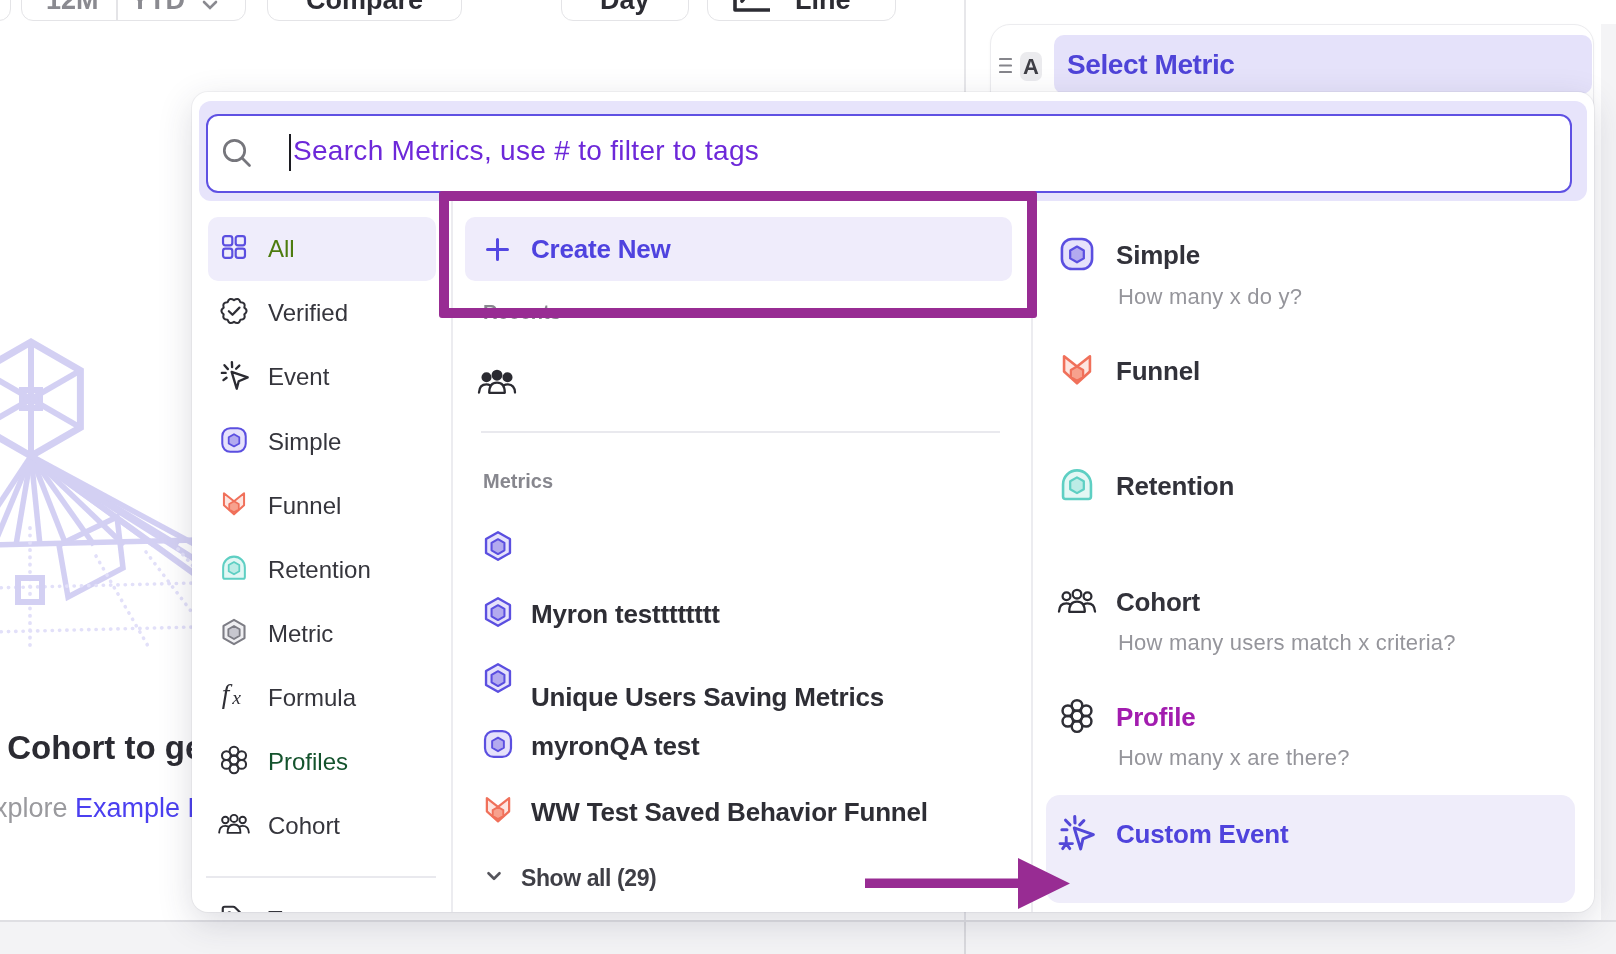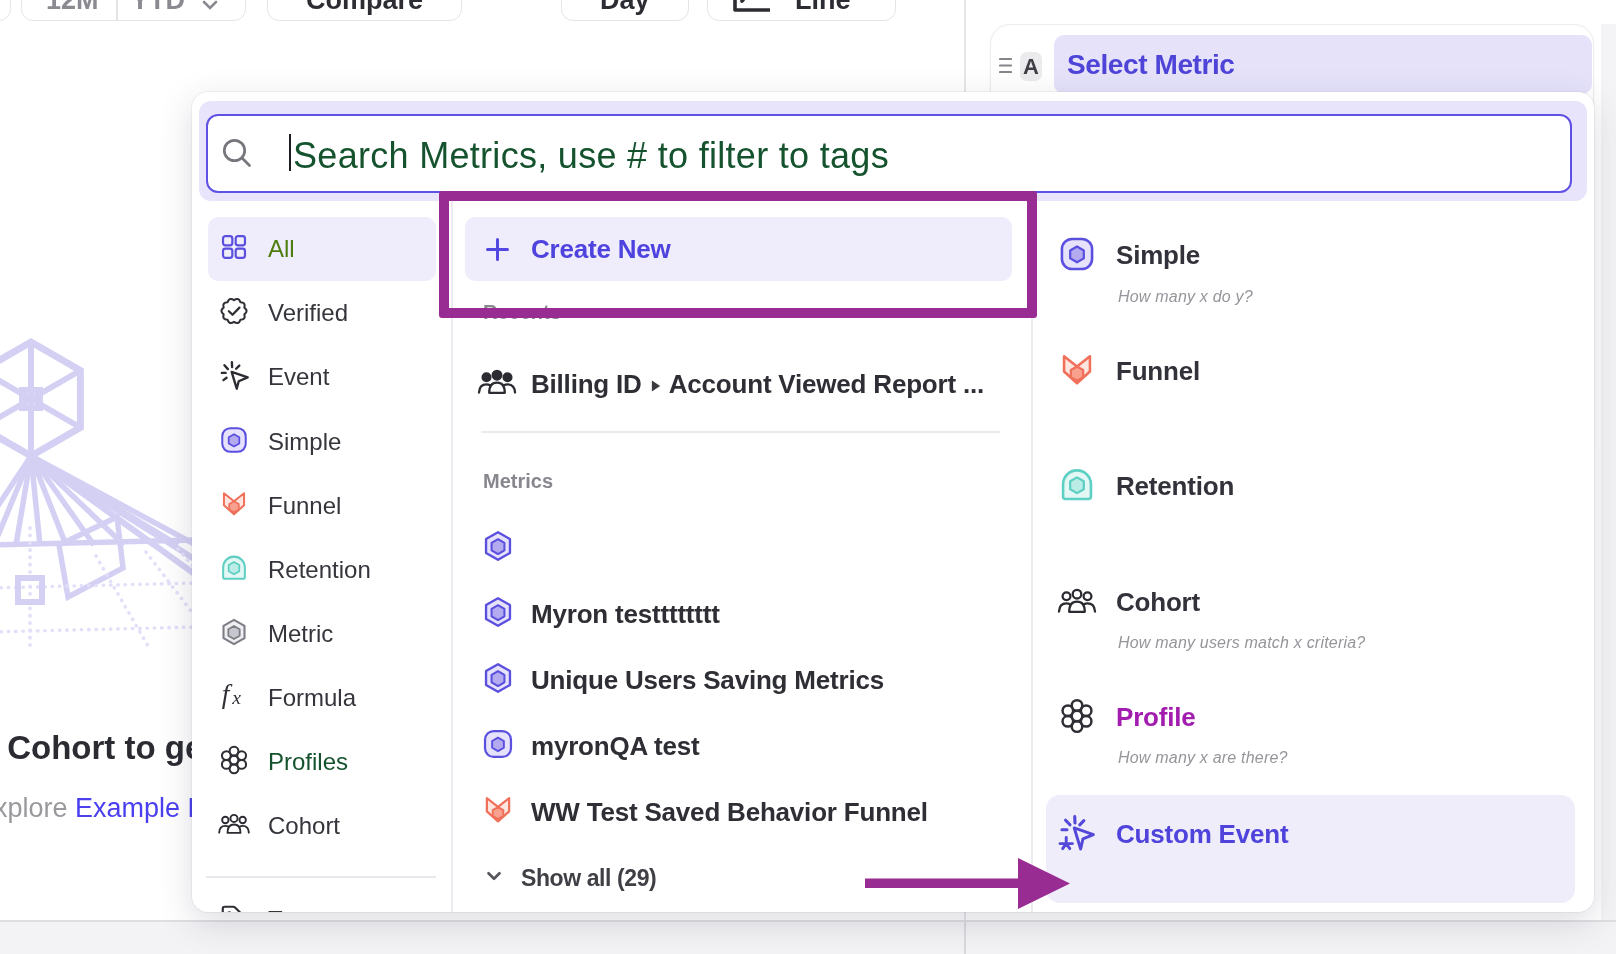--- a/index.html
+++ b/index.html
@@ -4,21 +4,21 @@
 body{width:1616px;height:954px;overflow:hidden;background:#fff;font-family:"Liberation Sans",sans-serif;position:relative;}
 .abs{position:absolute;}
 .topbtn{position:absolute;top:-44px;height:65px;background:#fff;border:1.5px solid #e4e4e7;border-radius:12px;box-sizing:border-box;}
 .topbtn span{position:absolute;bottom:4px;font-size:27px;font-weight:600;color:#2c2c33;white-space:nowrap;}
 #panel{position:absolute;left:192px;top:92px;width:1402px;height:820px;background:#fff;border-radius:16px;box-shadow:0 0 0 1px rgba(80,80,110,.06),0 10px 34px rgba(50,50,80,.17);overflow:hidden;}
 .vline{position:absolute;width:1.5px;background:#ececf0;}
 .hline{position:absolute;height:1.5px;background:#e9e9ee;}
 .lab{position:absolute;font-size:20px;font-weight:600;color:#87878e;}
 .item{position:absolute;font-size:26px;letter-spacing:-0.2px;font-weight:600;color:#2e2e35;white-space:nowrap;}
 .cat{position:absolute;font-size:24px;font-weight:500;color:#35353c;white-space:nowrap;}
-.sub{position:absolute;font-size:16px;letter-spacing:0.2px;color:#95959b;white-space:nowrap;font-style:italic;}
+.sub{position:absolute;font-size:22px;letter-spacing:0.2px;color:#95959b;white-space:nowrap;}
 .cc{transform:translate(-50%,-50%);}
 </style></head><body>
 <svg class="abs" style="left:0;top:330px" width="280" height="624" viewBox="0 330 280 624" fill="none" opacity="0.85">
     <polygon points="31.0,342.0 -18.4,370.5 -18.4,427.5 31.0,456.0 80.4,427.5 80.4,370.5" stroke="#ccc8f2" stroke-width="7" fill="none"></polygon>
     <rect x="22" y="390" width="18" height="18" stroke="#ccc8f2" stroke-width="6" fill="none"></rect>
     <line x1="31" y1="399" x2="31.0" y2="342.0" stroke="#ccc8f2" stroke-width="6"></line>
     <line x1="31" y1="399" x2="-18.4" y2="370.5" stroke="#ccc8f2" stroke-width="6"></line>
     <line x1="31" y1="399" x2="-18.4" y2="427.5" stroke="#ccc8f2" stroke-width="6"></line>
     <line x1="31" y1="399" x2="31.0" y2="456.0" stroke="#ccc8f2" stroke-width="6"></line>
     <line x1="31" y1="399" x2="80.4" y2="427.5" stroke="#ccc8f2" stroke-width="6"></line>
@@ -83,21 +83,21 @@
 <div style="position:absolute;left:76px;top:24px;font-size:28px;letter-spacing:-0.4px;font-weight:600;color:#4f44d8">Select Metric</div>
 </div>
 <div id="panel">
     <div class="abs" style="left:7px;top:9px;width:1388px;height:100px;background:#e7e4fb;border-radius:12px"></div>
     <div class="abs" style="left:14px;top:22px;width:1366px;height:79px;background:#fff;border:2.5px solid #5f51e3;border-radius:12px;box-sizing:border-box">
 <svg style="position:absolute;left:13px;top:21px" width="34" height="34" viewBox="0 0 34 34">
         <circle cx="13.5" cy="13.5" r="10.2" stroke="#76767c" stroke-width="2.7" fill="none"></circle>
         <path d="M21.3 21.3 L28.5 28.5" stroke="#76767c" stroke-width="2.7" stroke-linecap="round"></path>
       </svg>
 <div style="position:absolute;left:81px;top:18px;width:2px;height:37px;background:#1c1c22"></div>
-<div style="position:absolute;left:85px;top:19px;font-size:36px;color:#14532d;letter-spacing:0.3px">Search Metrics, use # to filter to tags</div>
+<div style="position:absolute;left:85px;top:19px;font-size:28px;color:#6d28d9;letter-spacing:0.3px">Search Metrics, use # to filter to tags</div>
 </div>
     <div class="vline" style="left:259px;top:109px;height:711px"></div>
     <div class="vline" style="left:839px;top:109px;height:711px"></div>
     <div class="abs" style="left:16px;top:125px;width:228px;height:64px;background:#efedfb;border-radius:10px"></div>
     <div class="abs cc" style="left:42px;top:157.0px"><svg width="27" height="27" viewBox="0 0 32 32">
         <rect x="3" y="3" width="11" height="11" rx="2.8" fill="none" stroke="#5b4fe0" stroke-width="2.6"></rect>
         <rect x="18" y="3" width="11" height="11" rx="2.8" fill="none" stroke="#5b4fe0" stroke-width="2.6"></rect>
         <rect x="3" y="18" width="11" height="11" rx="2.8" fill="none" stroke="#5b4fe0" stroke-width="2.6"></rect>
         <rect x="18" y="18" width="11" height="11" rx="2.8" fill="none" stroke="#5b4fe0" stroke-width="2.6"></rect>
       </svg></div>
@@ -169,39 +169,36 @@
     <div class="item" style="left:339px;top:157px;transform:translateY(-50%);color:#4f43df">Create New</div>
     <div class="lab" style="left:291px;top:209px">Recents</div>
     <div class="abs cc" style="left:305px;top:291.5px"><svg width="40" height="26" viewBox="0 0 40 26">
         <circle cx="9.5" cy="8.2" r="3.9" fill="#2b2b32" stroke="#2b2b32" stroke-width="2.3"></circle>
         <circle cx="20" cy="6.2" r="4.3" fill="#2b2b32" stroke="#2b2b32" stroke-width="2.3"></circle>
         <circle cx="30.5" cy="8.2" r="3.9" fill="#2b2b32" stroke="#2b2b32" stroke-width="2.3"></circle>
         <path d="M2 23.5 Q2.4 15.3 9.5 15.3 Q11.5 15.3 13 16.2" fill="none" stroke="#2b2b32" stroke-width="2.3" stroke-linecap="round"></path>
         <path d="M12.2 23.8 Q12.2 13.6 20 13.6 Q27.8 13.6 27.8 23.8 Z" fill="none" stroke="#2b2b32" stroke-width="2.3" stroke-linejoin="round"></path>
         <path d="M38 23.5 Q37.6 15.3 30.5 15.3 Q28.5 15.3 27 16.2" fill="none" stroke="#2b2b32" stroke-width="2.3" stroke-linecap="round"></path>
       </svg></div>
-    <div class="item" style="left:339px;top:291.5px;transform:translateY(-50%)">Billing ID <svg width="12" height="15" viewBox="0 0 13 16" style="margin:0 1px;vertical-align:-1px">
-        <path d="M2 2 L11 8 L2 14 Z" fill="#3a3a40"></path>
-      </svg> Account Viewed Report ...</div>
     <div class="hline" style="left:289px;top:339px;width:519px"></div>
     <div class="lab" style="left:291px;top:378px">Metrics</div>
     <div class="abs cc" style="left:306px;top:456.0px"><svg width="33" height="33" viewBox="0 0 32 32">
         <polygon points="16.00,2.60 4.40,9.30 4.40,22.70 16.00,29.40 27.60,22.70 27.60,9.30" fill="#e6e2fb" stroke="#5b4fe0" stroke-width="2.3" stroke-linejoin="round"></polygon>
         <polygon points="16.00,9.40 9.76,13.00 9.76,20.20 16.00,23.80 22.24,20.20 22.24,13.00" fill="#b3aaef" stroke="#5b4fe0" stroke-width="2.00" stroke-linejoin="round"></polygon>
       </svg></div>
     <div class="abs cc" style="left:306px;top:522.0px"><svg width="33" height="33" viewBox="0 0 32 32">
         <polygon points="16.00,2.60 4.40,9.30 4.40,22.70 16.00,29.40 27.60,22.70 27.60,9.30" fill="#e6e2fb" stroke="#5b4fe0" stroke-width="2.3" stroke-linejoin="round"></polygon>
         <polygon points="16.00,9.40 9.76,13.00 9.76,20.20 16.00,23.80 22.24,20.20 22.24,13.00" fill="#b3aaef" stroke="#5b4fe0" stroke-width="2.00" stroke-linejoin="round"></polygon>
       </svg></div>
     <div class="item" style="left:339px;top:522.0px;transform:translateY(-50%)">Myron testttttttt</div>
     <div class="abs cc" style="left:306px;top:588.0px"><svg width="33" height="33" viewBox="0 0 32 32">
         <polygon points="16.00,2.60 4.40,9.30 4.40,22.70 16.00,29.40 27.60,22.70 27.60,9.30" fill="#e6e2fb" stroke="#5b4fe0" stroke-width="2.3" stroke-linejoin="round"></polygon>
         <polygon points="16.00,9.40 9.76,13.00 9.76,20.20 16.00,23.80 22.24,20.20 22.24,13.00" fill="#b3aaef" stroke="#5b4fe0" stroke-width="2.00" stroke-linejoin="round"></polygon>
       </svg></div>
-    <div class="item" style="left:339px;top:588.0px;transform:translateY(-50%)">Unique Users Saving Metrics</div>
+    <div class="item" style="left:339px;top:605px;transform:translateY(-50%)">Unique Users Saving Metrics</div>
     <div class="abs cc" style="left:306px;top:654.0px"><svg width="31" height="31" viewBox="0 0 32 32">
         <rect x="2.6" y="2.6" width="26.8" height="26.8" rx="9" fill="#e6e2fb" stroke="#5b4fe0" stroke-width="2.3"></rect>
         <polygon points="16.00,9.40 9.94,12.90 9.94,19.90 16.00,23.40 22.06,19.90 22.06,12.90" fill="#b3aaef" stroke="#5b4fe0" stroke-width="2" stroke-linejoin="round"></polygon>
       </svg></div>
     <div class="item" style="left:339px;top:654.0px;transform:translateY(-50%)">myronQA test</div>
     <div class="abs cc" style="left:306px;top:720.0px"><svg width="31" height="31" viewBox="0 0 32 32">
         <path d="M4.5 3.8 L4.5 17.4 L16 27.8 L27.5 17.4 L27.5 3.8 L16 12.8 Z" fill="#fde5e0" stroke="#f0705a" stroke-width="2.3" stroke-linejoin="round"></path>
         <polygon points="16.00,12.90 10.54,16.05 10.54,22.35 16.00,25.50 21.46,22.35 21.46,16.05" fill="#f7a18e" stroke="#f0705a" stroke-width="2" stroke-linejoin="round"></polygon>
       </svg></div>
     <div class="item" style="left:339px;top:720.0px;transform:translateY(-50%)">WW Test Saved Behavior Funnel</div>

